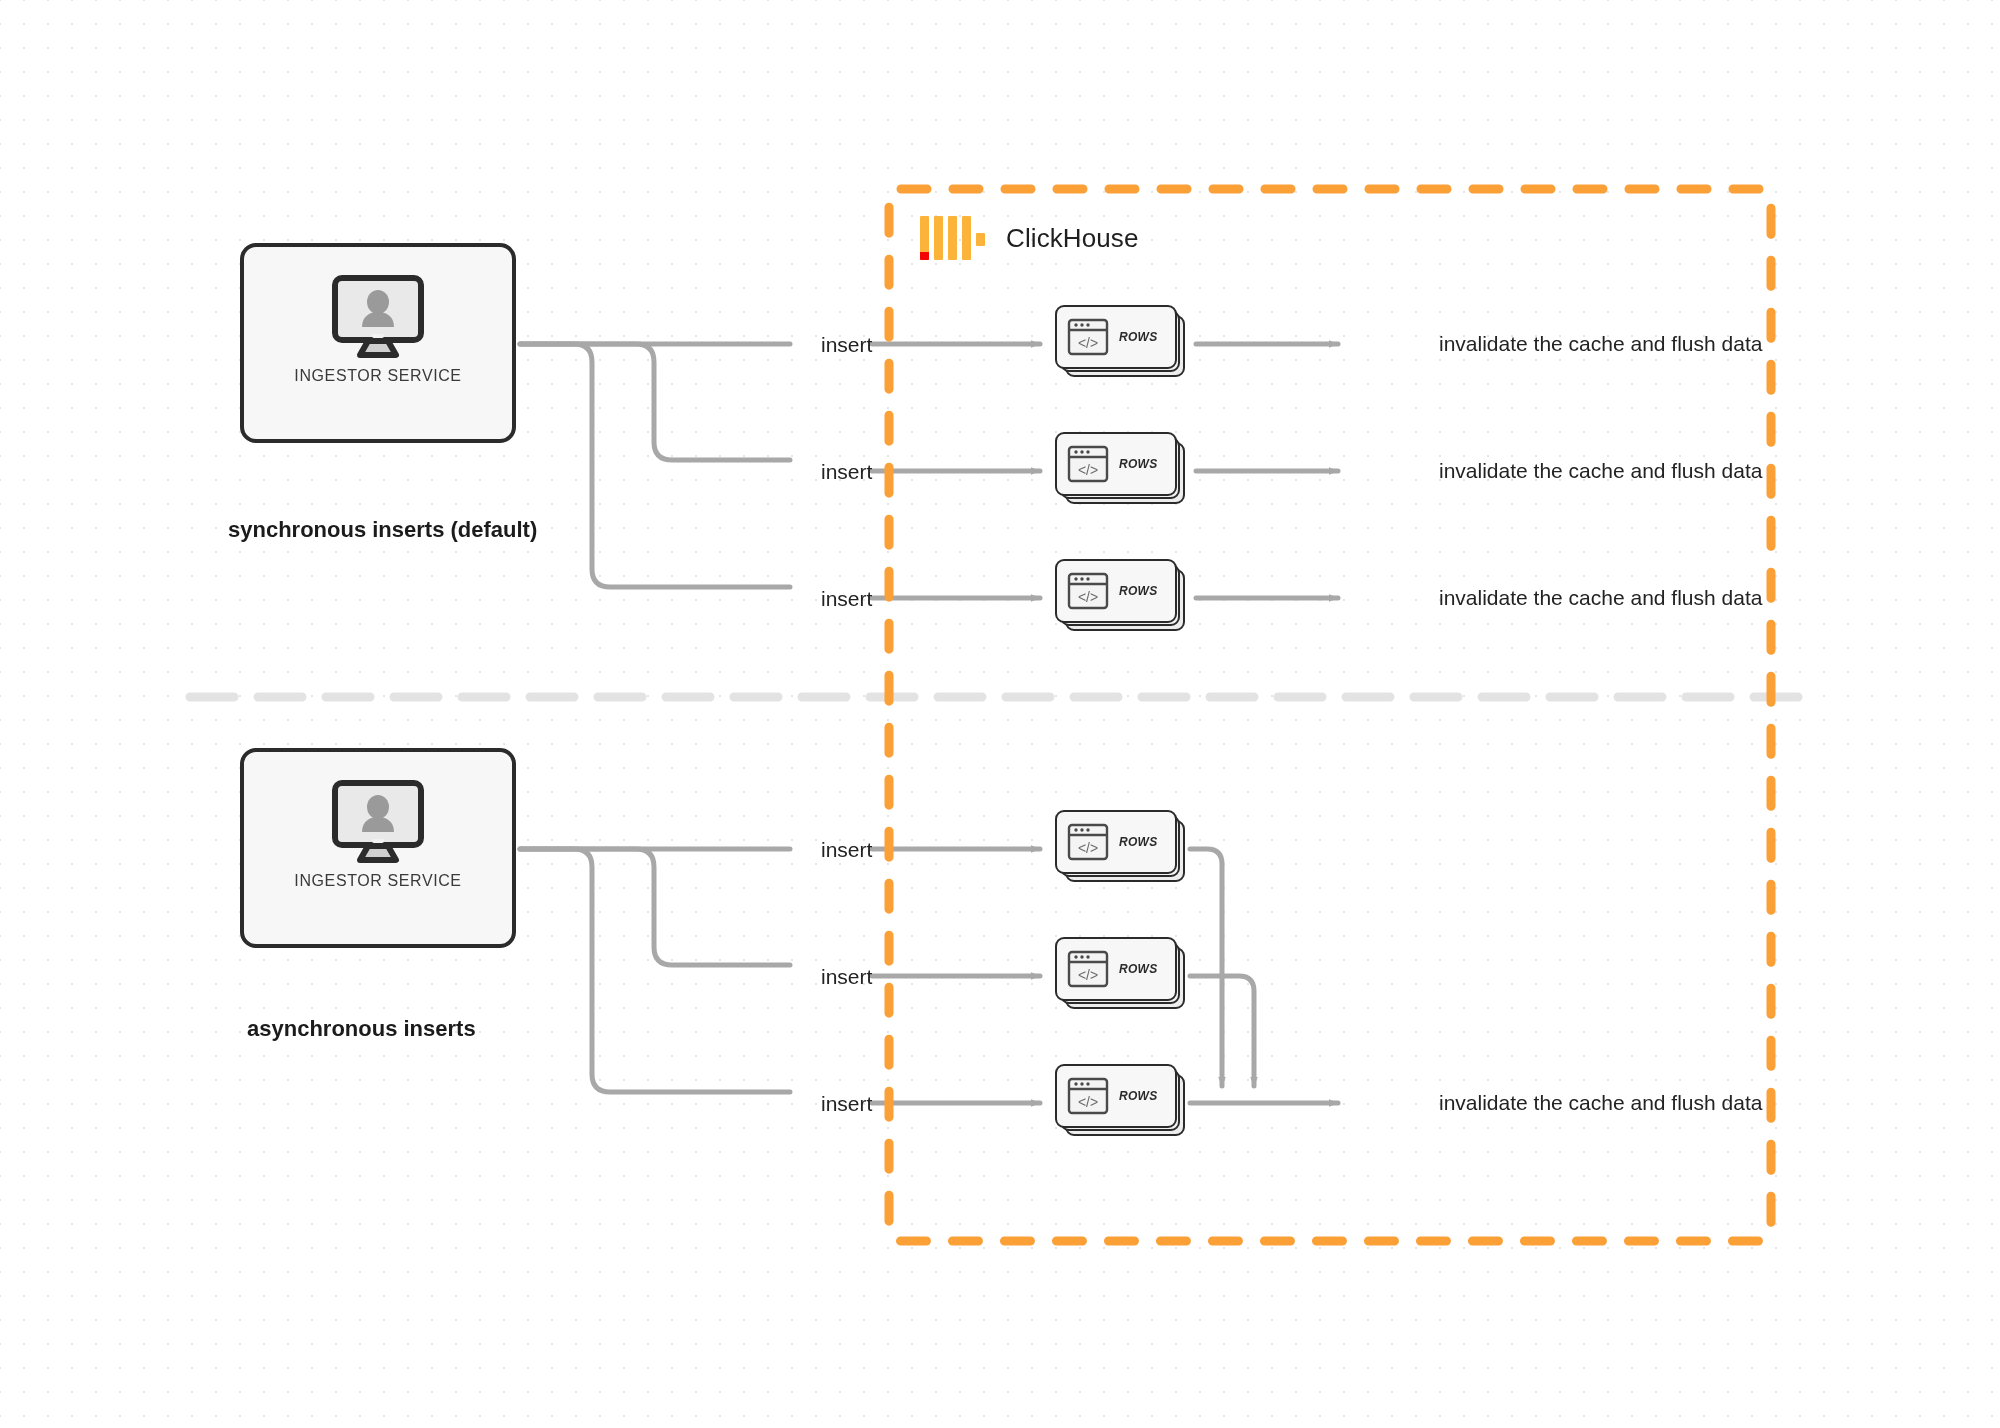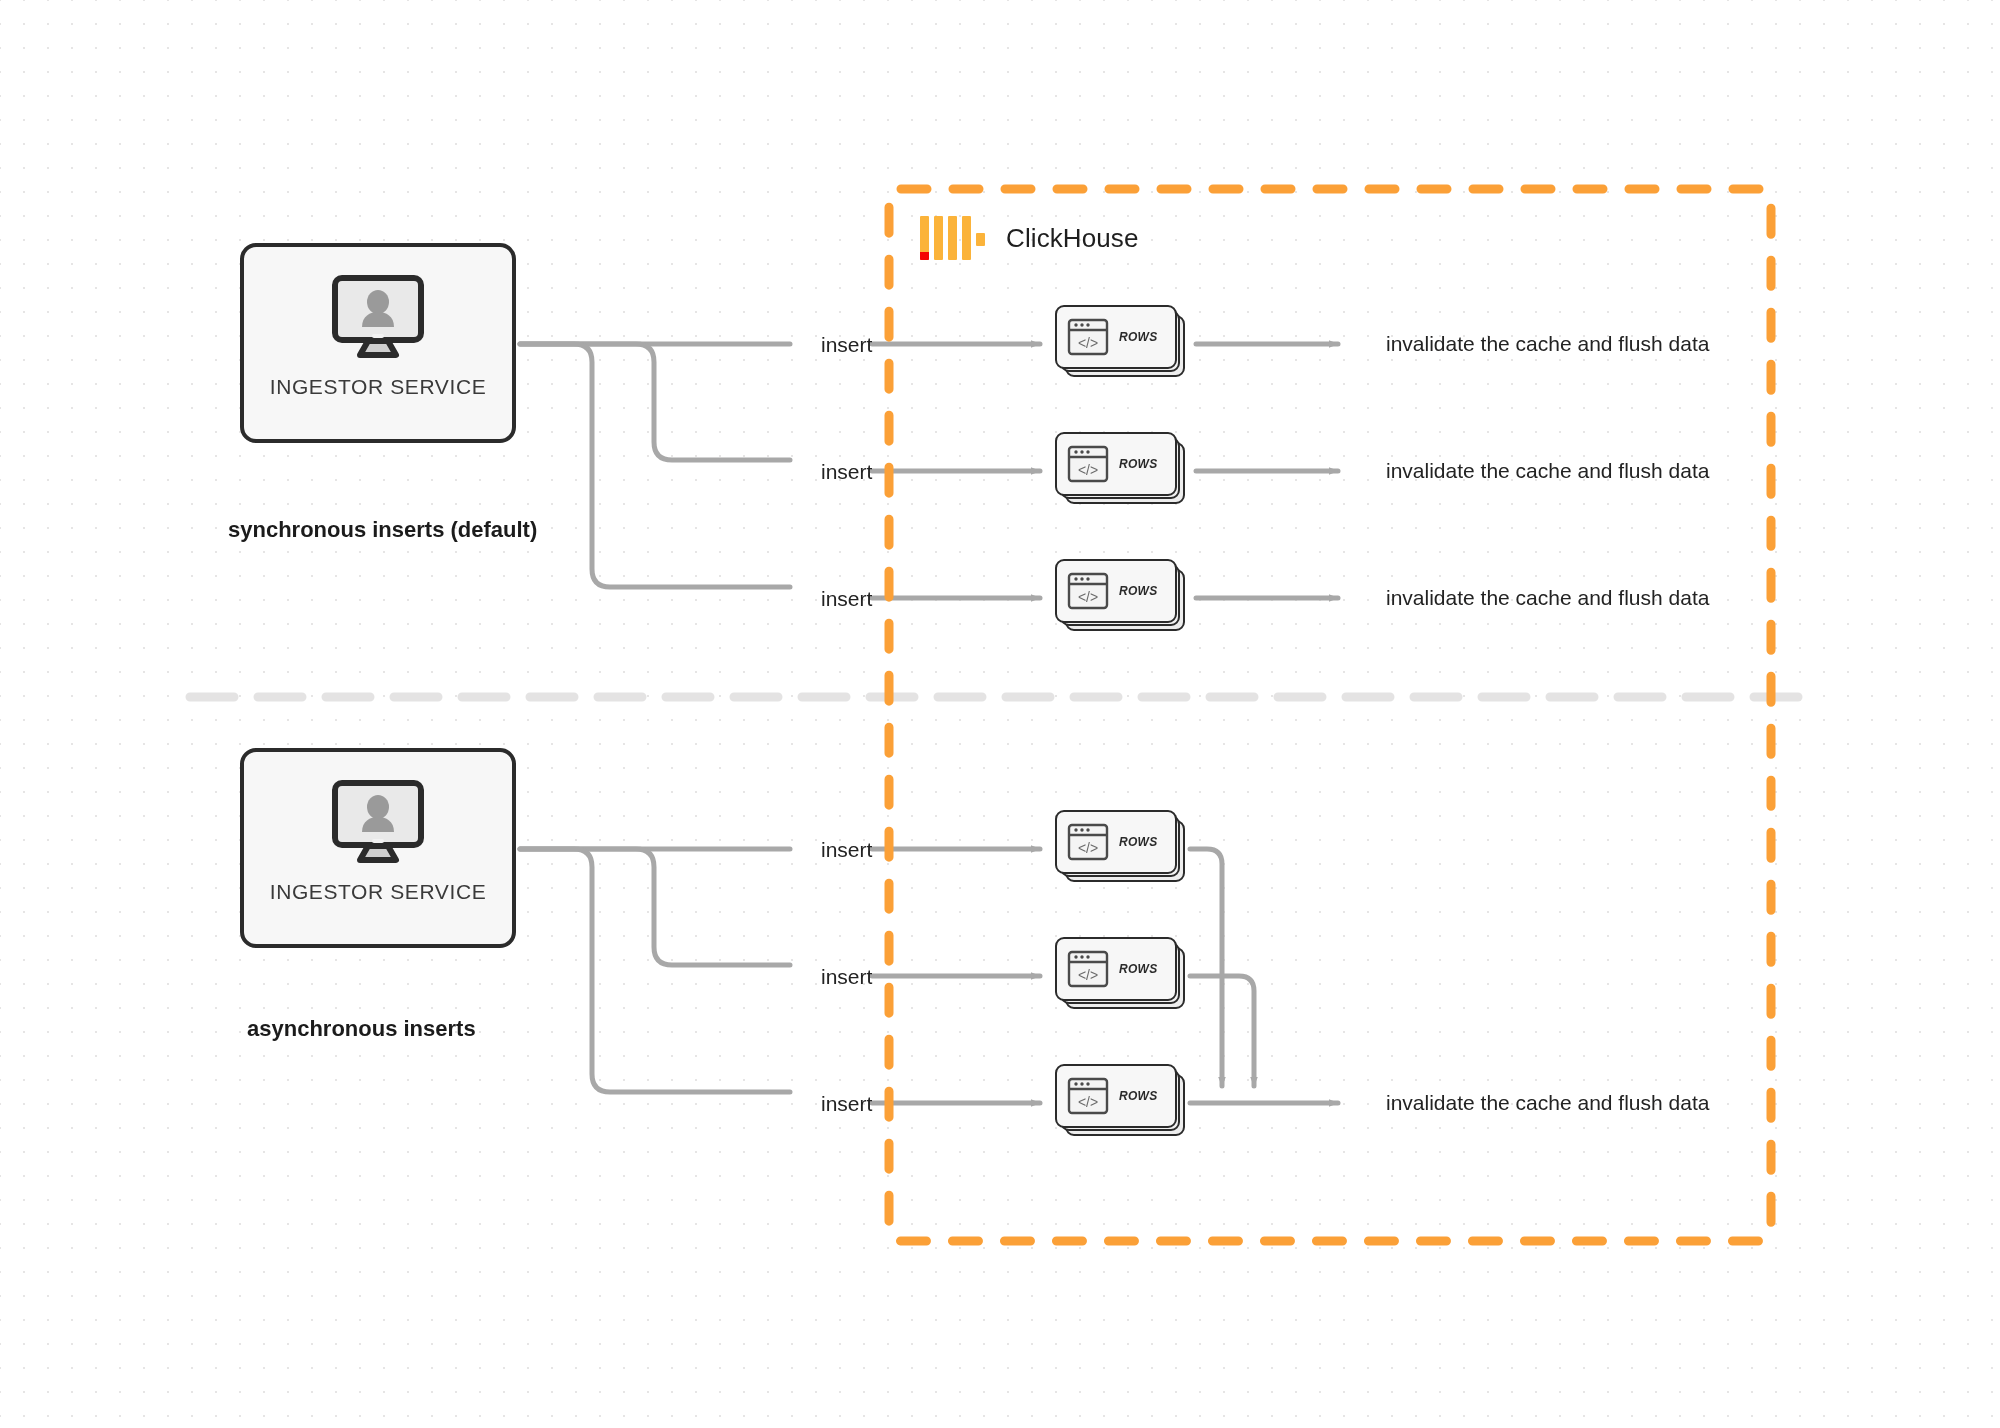--- a/index.html
+++ b/index.html
@@ -83,22 +83,22 @@
     border: 4px solid #2b2b2b;
     border-radius: 16px;
     display: flex;
     flex-direction: column;
     align-items: center;
     justify-content: flex-start;
     padding-top: 28px;
   }
   .ingestor .mon { width: 96px; height: 88px; }
   .ingestor .ing-label {
-    margin-top: 12px;
-    font-size: 21px;
+    margin-top: 4px;
+    font-size: 16px;
     color: #3a3a3a;
     letter-spacing: 0.6px;
     white-space: nowrap;
   }
   #ingestor-sync  { left: 240px; top: 243px; }
   #ingestor-async { left: 240px; top: 748px; }
 
   
   .section-caption {
     position: absolute;
@@ -151,21 +151,21 @@
     margin-left: 28px;
   }
   .insert-label { left: 793px; }
   #insert-s1 { top: 333px; }
   #insert-s2 { top: 460px; }
   #insert-s3 { top: 587px; }
   #insert-a1 { top: 838px; }
   #insert-a2 { top: 965px; }
   #insert-a3 { top: 1092px; }
 
-  .out-label { left: 1358px; }
+  .out-label { left: 1411px; }
   #out-s1 { top: 332px; }
   #out-s2 { top: 459px; }
   #out-s3 { top: 586px; }
   #out-a  { top: 1091px; }
 </style>
 </head>
 <body>
 
 <div id="canvas">
 

